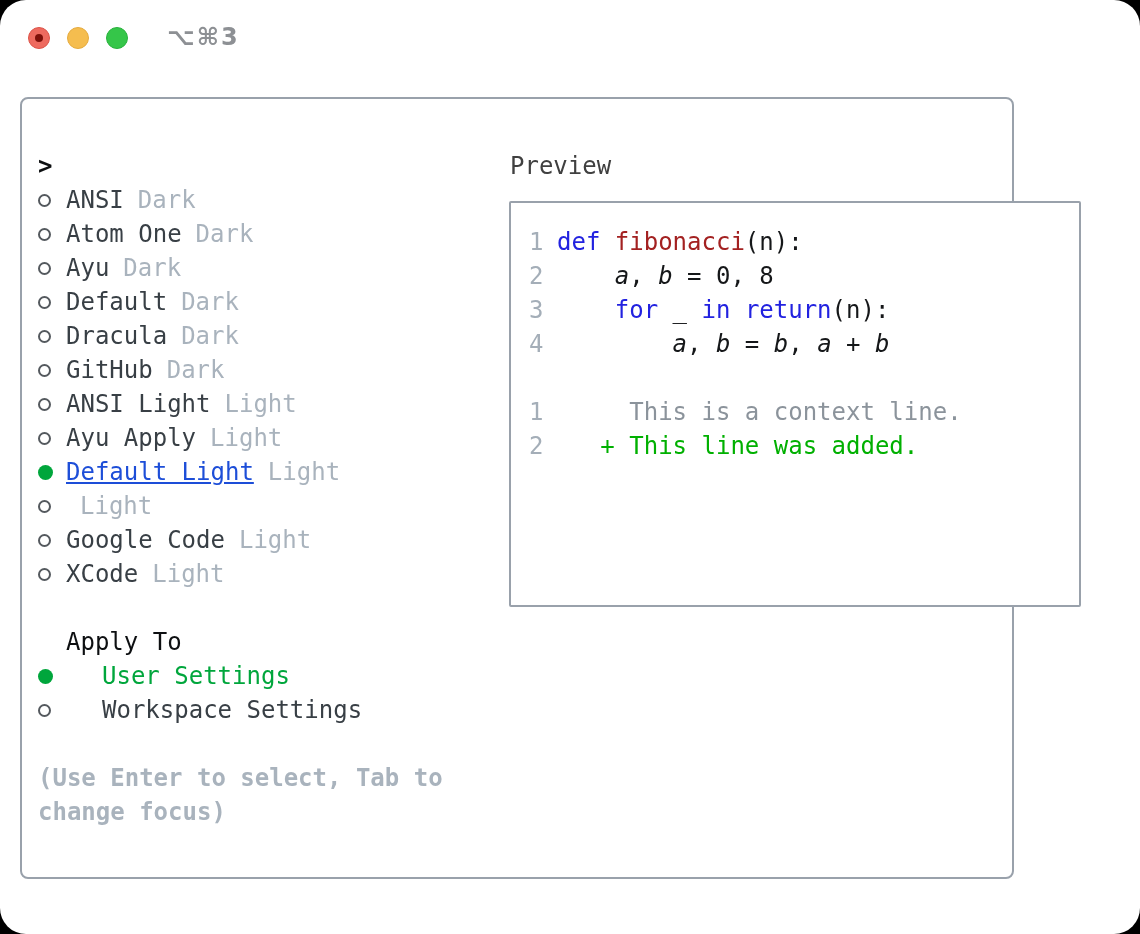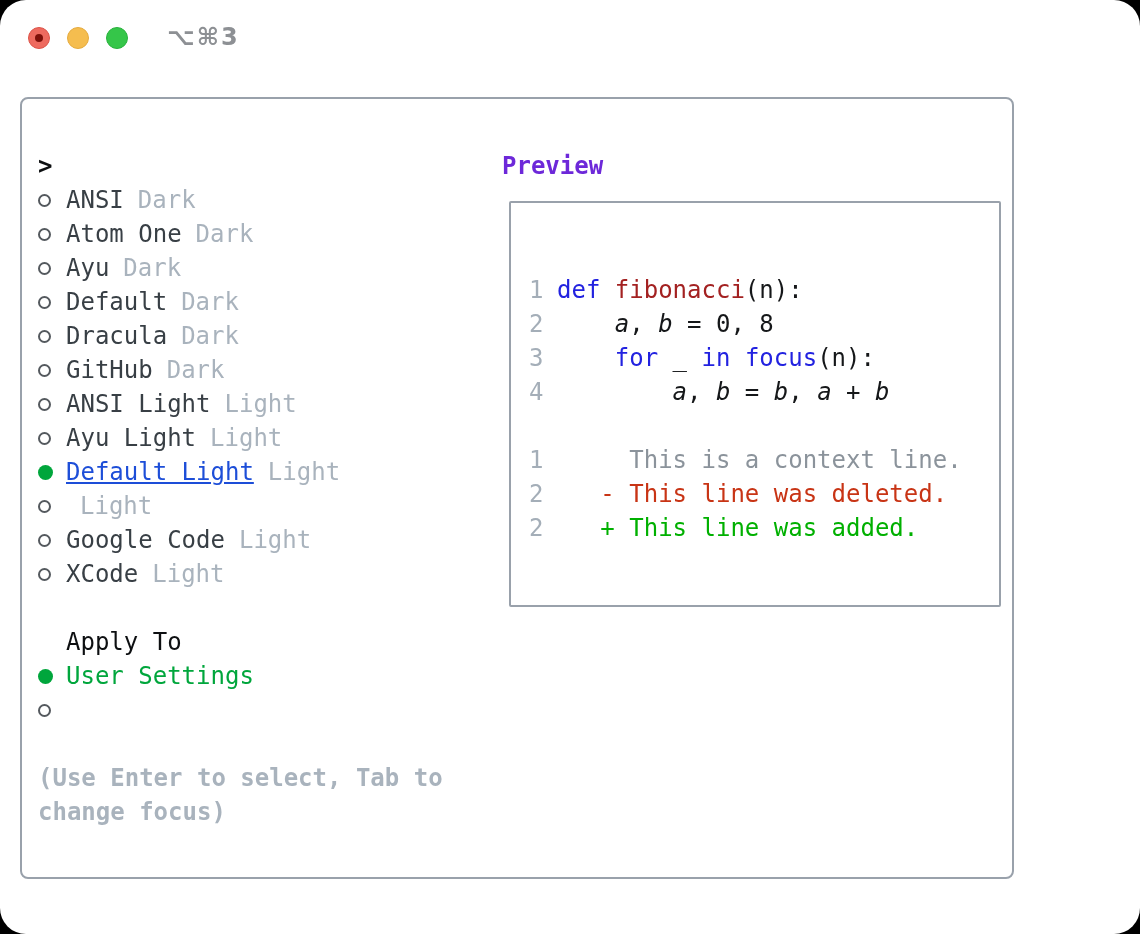--- a/index.html
+++ b/index.html
@@ -24,28 +24,28 @@
   .row{display:flex;align-items:center;height:34px;}
   .marker{width:28px;flex:0 0 28px;display:flex;align-items:center;}
   .cursor-glyph{font-weight:bold;color:#0d0f11;}
   .radio{width:13px;height:13px;border:2px solid #54595e;border-radius:50%;box-sizing:border-box;}
   .radio.on{width:15px;height:15px;border:none;background:#00a63c;}
   .row.header{font-weight:bold;color:#0d0f11;}
   .name{color:#383f45;}
   .name.sel{color:#1d4ed8;text-decoration:underline;}
   .tag{color:#a9b3bd;margin-left:14px;}
   .apply-header{margin-top:34px;color:#0d0f11;}
-  .opt-label{color:#383f45;}
+  .opt-label{color:#383f45;margin-left:36px;}
   .opt-label.sel{color:#00a63c;}
   .hint{margin-top:34px;width:420px;line-height:34px;color:#a9b3bd;font-weight:bold;}
 
   
   .right-col{position:absolute;left:480px;top:50px;}
-  .preview-header{font-size:24px;line-height:34px;font-weight:bold;color:#6d28d9;}
-  .preview-box{margin-top:18px;margin-left:7px;width:492px;height:406px;border:2px solid #99a1ab;border-radius:2px;box-sizing:border-box;padding:70px 0 0 18px;overflow:hidden;background:#fff;}
+  .preview-header{font-size:24px;line-height:34px;font-weight:normal;color:#404040;margin-left:8px;}
+  .preview-box{margin-top:18px;margin-left:7px;width:572px;height:406px;border:2px solid #99a1ab;border-radius:2px;box-sizing:border-box;padding:22px 0 0 18px;overflow:hidden;background:#fff;}
   .code-line{white-space:pre;font-size:24px;line-height:34px;height:34px;}
   .ln{display:inline-block;width:14px;margin-right:14px;color:#a4aeb8;}
   .tk-kw{color:#2222e0;}
   .tk-fn{color:#a32121;}
   .tk-pl{color:#151719;}
   .tk-var{color:#151719;font-style:italic;}
   .d-context{color:#8b939b;text-align:center;}
   .d-deleted{color:#c83415;}
   .d-added{color:#00b000;}
 </style>
@@ -120,21 +120,21 @@
           <span class="marker">
               <span class="radio"></span>
             </span>
           <span class="name">ANSI Light</span>
           <span class="tag">Light</span>
         </div>
         <div class="row">
           <span class="marker">
               <span class="radio"></span>
             </span>
-          <span class="name">Ayu Light</span>
+          <span class="name">Ayu Apply</span>
           <span class="tag">Light</span>
         </div>
         <div class="row">
           <span class="marker">
               <span class="radio on"></span>
             </span>
           <span class="name sel">Default Light</span>
           <span class="tag">Light</span>
         </div>
         <div class="row">
@@ -165,34 +165,34 @@
         <div class="row">
           <span class="marker">
               <span class="radio on"></span>
             </span>
           <span class="opt-label sel">User Settings</span>
         </div>
         <div class="row">
           <span class="marker">
               <span class="radio"></span>
             </span>
+          <span class="opt-label">Workspace Settings</span>
         </div>
 
         <div class="hint">(Use Enter to select, Tab to change focus)</div>
       </div>
 
       <div class="right-col">
         <div class="preview-header">Preview</div>
         <div class="preview-box">
           <div class="code-line"><span class="ln">1</span><span><span class="tk-kw">def</span><span class="tk-pl"> </span><span class="tk-fn">fibonacci</span><span class="tk-pl">(n):</span></span></div>
           <div class="code-line"><span class="ln">2</span><span><span class="tk-pl">    </span><span class="tk-var">a</span><span class="tk-pl">, </span><span class="tk-var">b</span><span class="tk-pl"> = 0, 8</span></span></div>
-          <div class="code-line"><span class="ln">3</span><span><span class="tk-pl">    </span><span class="tk-kw">for</span><span class="tk-pl"> _ </span><span class="tk-kw">in</span><span class="tk-pl"> </span><span class="tk-kw">focus</span><span class="tk-pl">(n):</span></span></div>
+          <div class="code-line"><span class="ln">3</span><span><span class="tk-pl">    </span><span class="tk-kw">for</span><span class="tk-pl"> _ </span><span class="tk-kw">in</span><span class="tk-pl"> </span><span class="tk-kw">return</span><span class="tk-pl">(n):</span></span></div>
           <div class="code-line"><span class="ln">4</span><span><span class="tk-pl">        </span><span class="tk-var">a</span><span class="tk-pl">, </span><span class="tk-var">b</span><span class="tk-pl"> = </span><span class="tk-var">b</span><span class="tk-pl">, </span><span class="tk-var">a</span><span class="tk-pl"> + </span><span class="tk-var">b</span></span></div>
           <div class="code-line"></div>
           <div class="code-line"><span class="ln">1</span><span class="d-context">     This is a context line.</span></div>
-          <div class="code-line"><span class="ln">2</span><span class="d-deleted">   - This line was deleted.</span></div>
           <div class="code-line"><span class="ln">2</span><span class="d-added">   + This line was added.</span></div>
         </div>
       </div>
 
     </div>
   </div>
 </div>
 
 </body></html>

